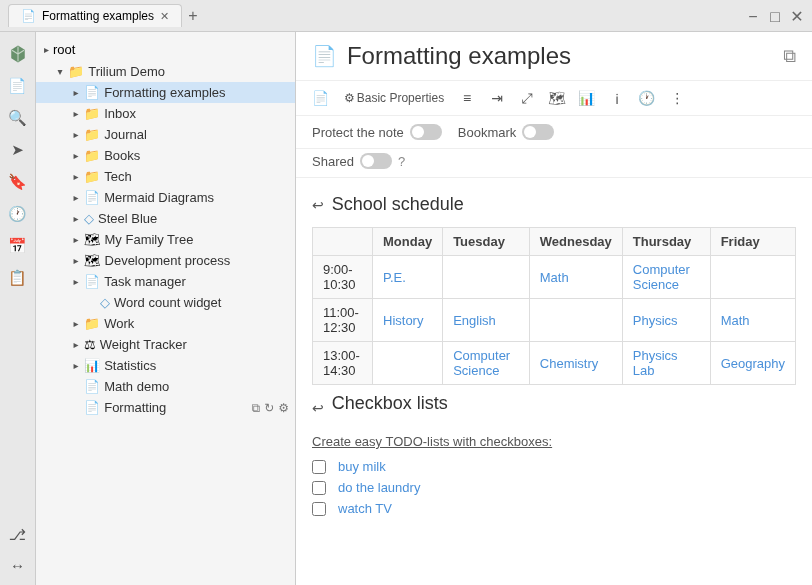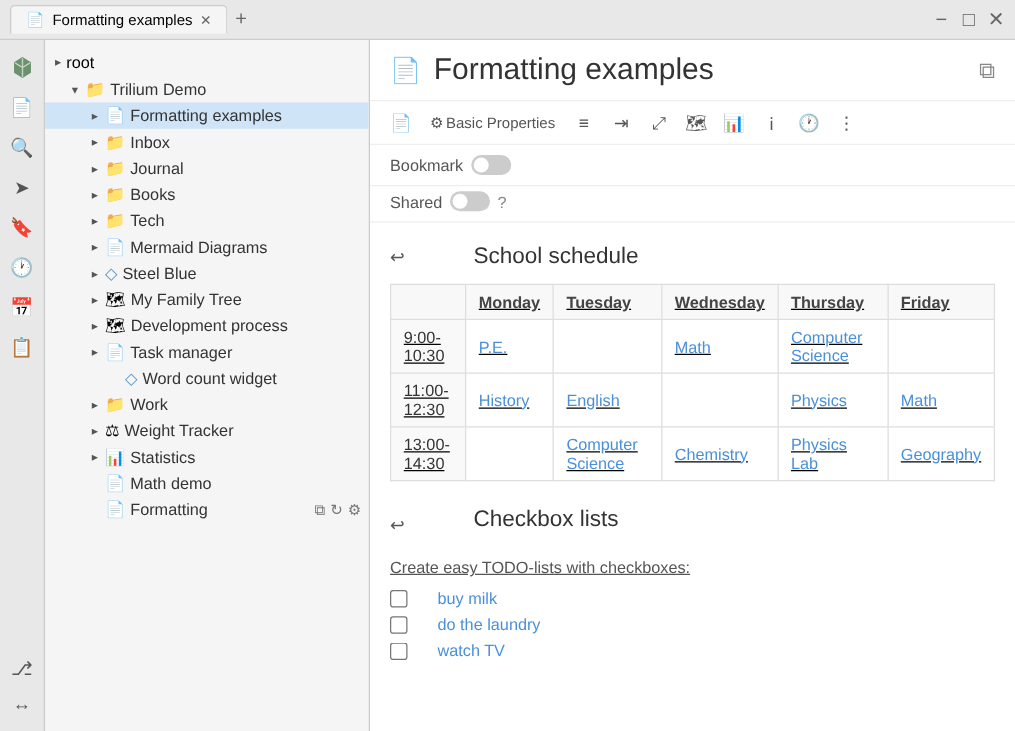--- a/index.html
+++ b/index.html
@@ -45,33 +45,33 @@
     .toggle { width: 32px; height: 16px; background: #ccc; border-radius: 8px; cursor: pointer; position: relative; }
     .toggle::after { content: ''; position: absolute; width: 12px; height: 12px; background: #fff; border-radius: 50%; top: 2px; left: 2px; transition: left 0.2s; }
     .select-box { border: 1px solid #ccc; border-radius: 3px; padding: 2px 6px; font-size: 12px; background: #fff; }
     .help-icon { color: #888; cursor: pointer; }
 
     .note-body { flex: 1; overflow-y: auto; padding: 16px; }
 
     
     .section-header { display: flex; align-items: center; gap: 8px; margin-bottom: 12px; }
     .section-icon { color: #555; font-size: 14px; }
-    .section-title { font-size: 18px; font-weight: 500; color: #333; margin-left: 47px; }
-
-    table { border-collapse: collapse; width: 100%; margin-bottom: 20px; text-decoration: underline; }
+    .section-title { font-size: 18px; font-weight: 500; color: #333; }
+
+    table { border-collapse: collapse; width: 100%; margin-bottom: 8px; }
     th, td { border: 1px solid #ddd; padding: 6px 10px; text-align: left; font-size: 13px; }
     th { background: #f8f8f8; font-weight: 600; color: #444; }
     td { color: #4a90d9; }
     td:first-child { color: #333; background: #f9f9f9; width: 60px; }
 
     
     .checkbox-section { margin-top: 4px; }
     .checkbox-list-title { font-size: 18px; font-weight: 500; color: #333; margin-bottom: 8px; }
     .checkbox-desc { font-size: 13px; color: #555; margin-bottom: 10px; text-decoration: underline; }
-    .checkbox-item { display: flex; align-items: center; gap: 24px; margin-bottom: 6px; font-size: 13px; color: #4a90d9; }
+    .checkbox-item { display: flex; align-items: center; gap: 12px; margin-bottom: 6px; font-size: 13px; color: #4a90d9; }
     .checkbox-item input[type=checkbox] { width: 14px; height: 14px; }
   </style>
 </head>
 <body>
 
 <div class="title-bar">
   <div class="tab">
     <span>📄</span>
     <span>Formatting examples</span>
     <span class="tab-close">✕</span>
@@ -222,20 +222,24 @@
       <button class="toolbar-btn">⇥</button>
       <button class="toolbar-btn">⤢</button>
       <button class="toolbar-btn">🗺</button>
       <button class="toolbar-btn">📊</button>
       <button class="toolbar-btn">ℹ</button>
       <button class="toolbar-btn">🕐</button>
       <button class="toolbar-btn">⋮</button>
     </div>
 
     <div class="note-meta">
+      <div class="meta-item">
+        <span>Protect the note</span>
+        <div class="toggle"></div>
+      </div>
       <div class="meta-item">
         <span>Bookmark</span>
         <div class="toggle"></div>
       </div>
     </div>
     <div style="display: flex; align-items: center; gap: 6px; padding: 4px 16px 8px; border-bottom: 1px solid #eee; font-size: 13px; color: #555;">
       <span>Shared</span>
       <div class="toggle"></div>
       <span class="help-icon">?</span>
     </div>

